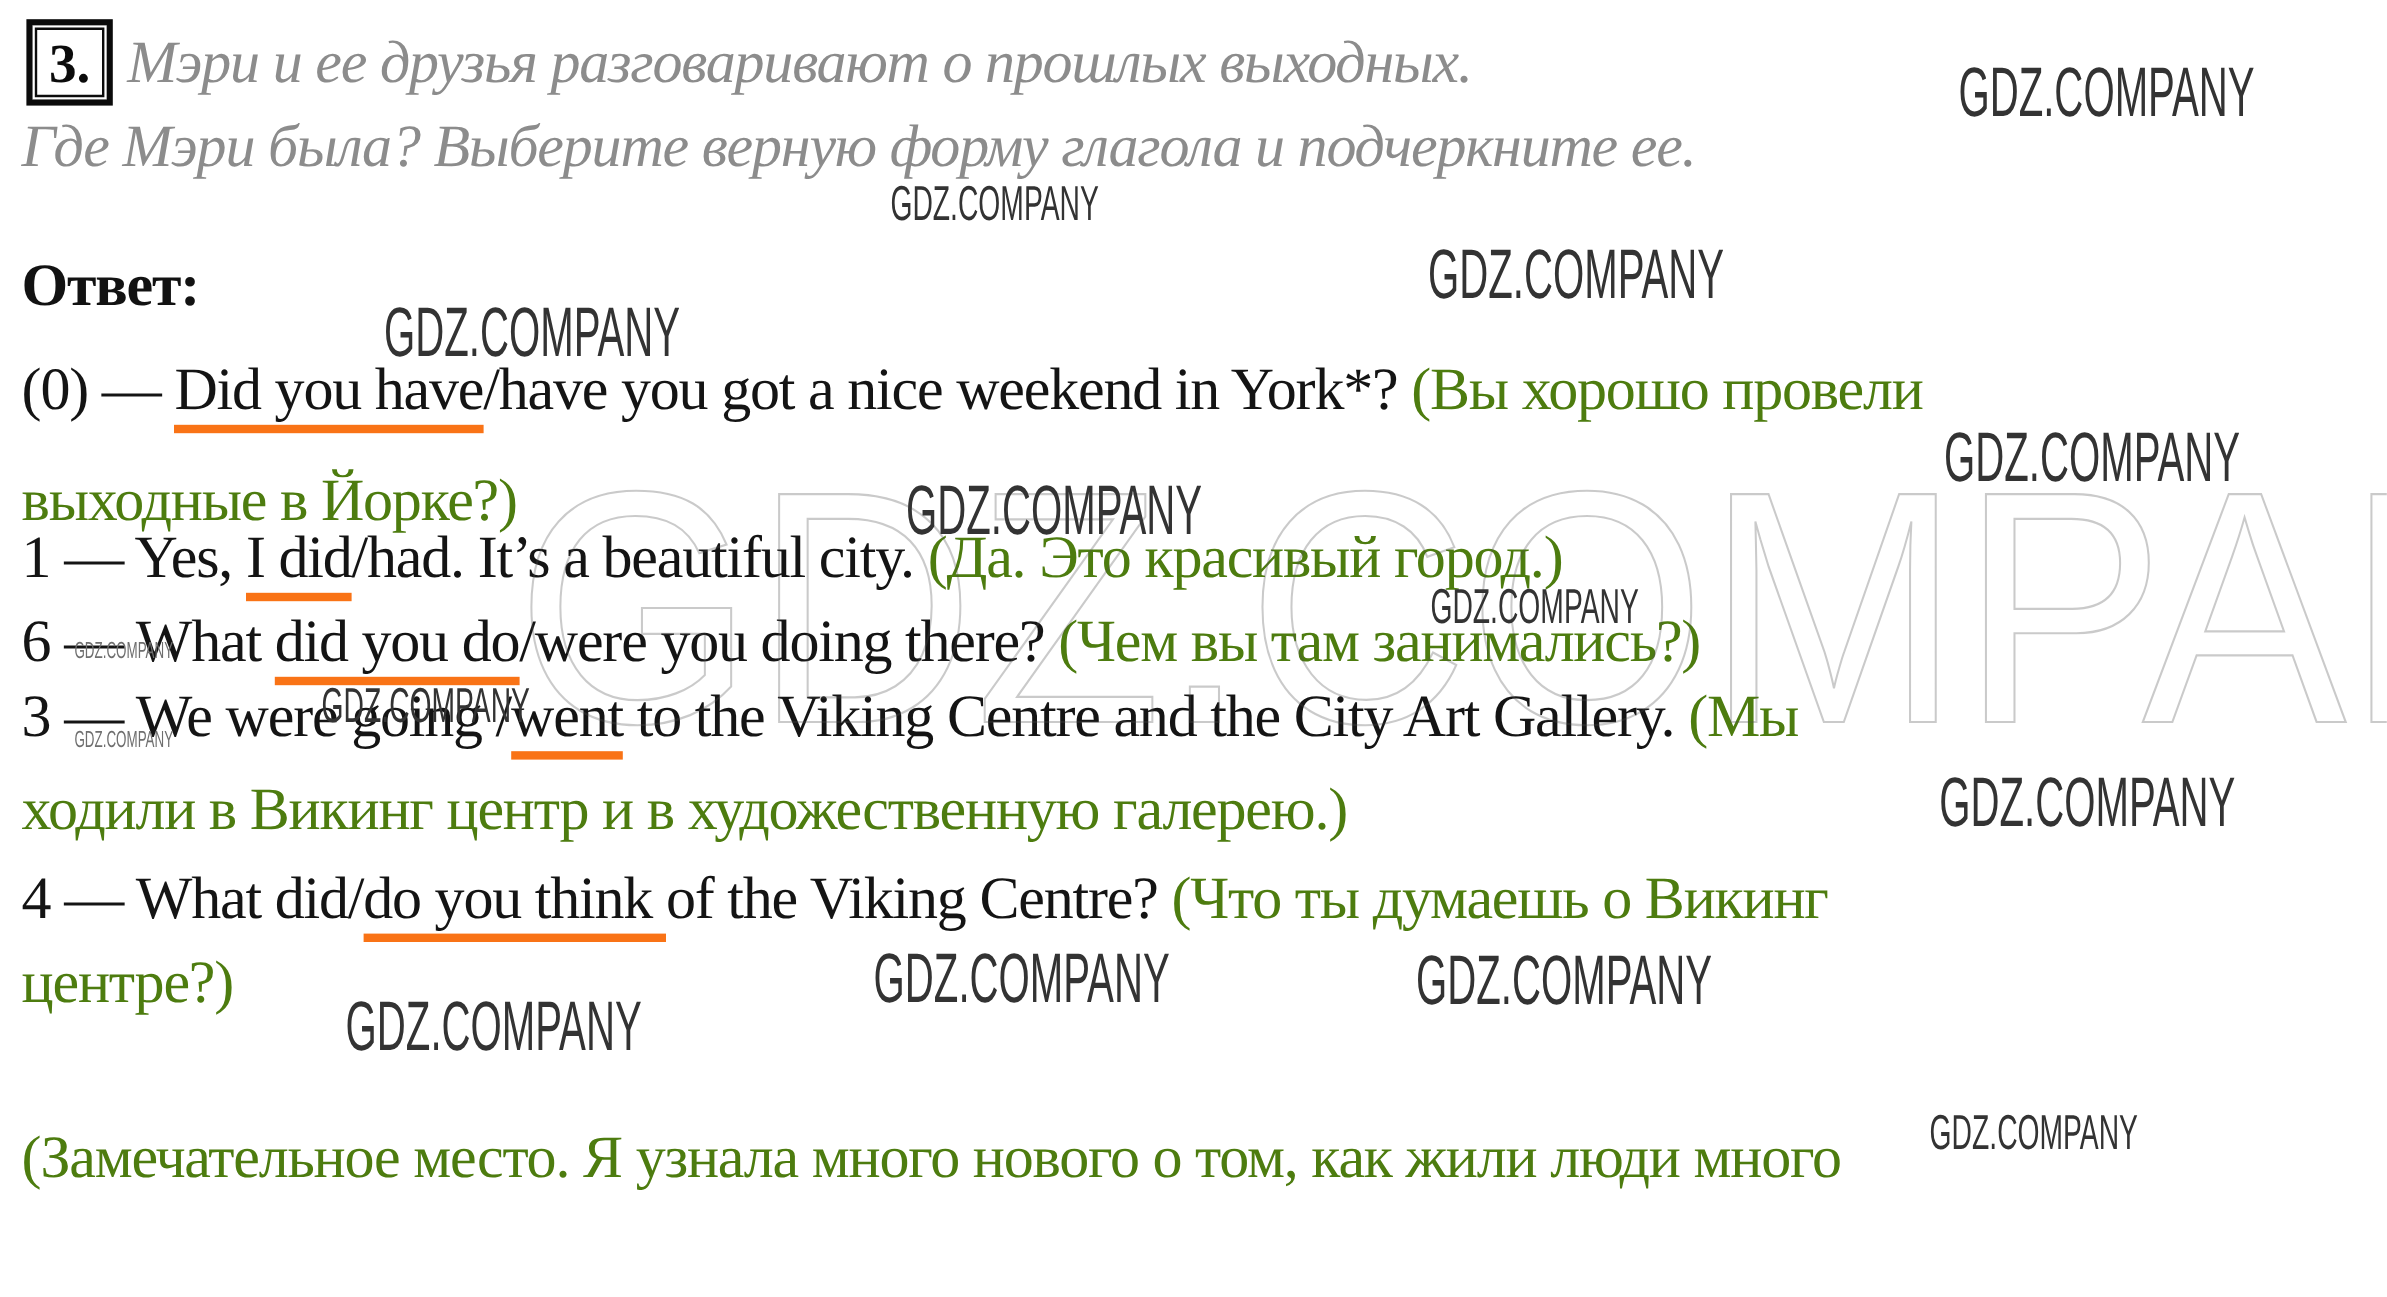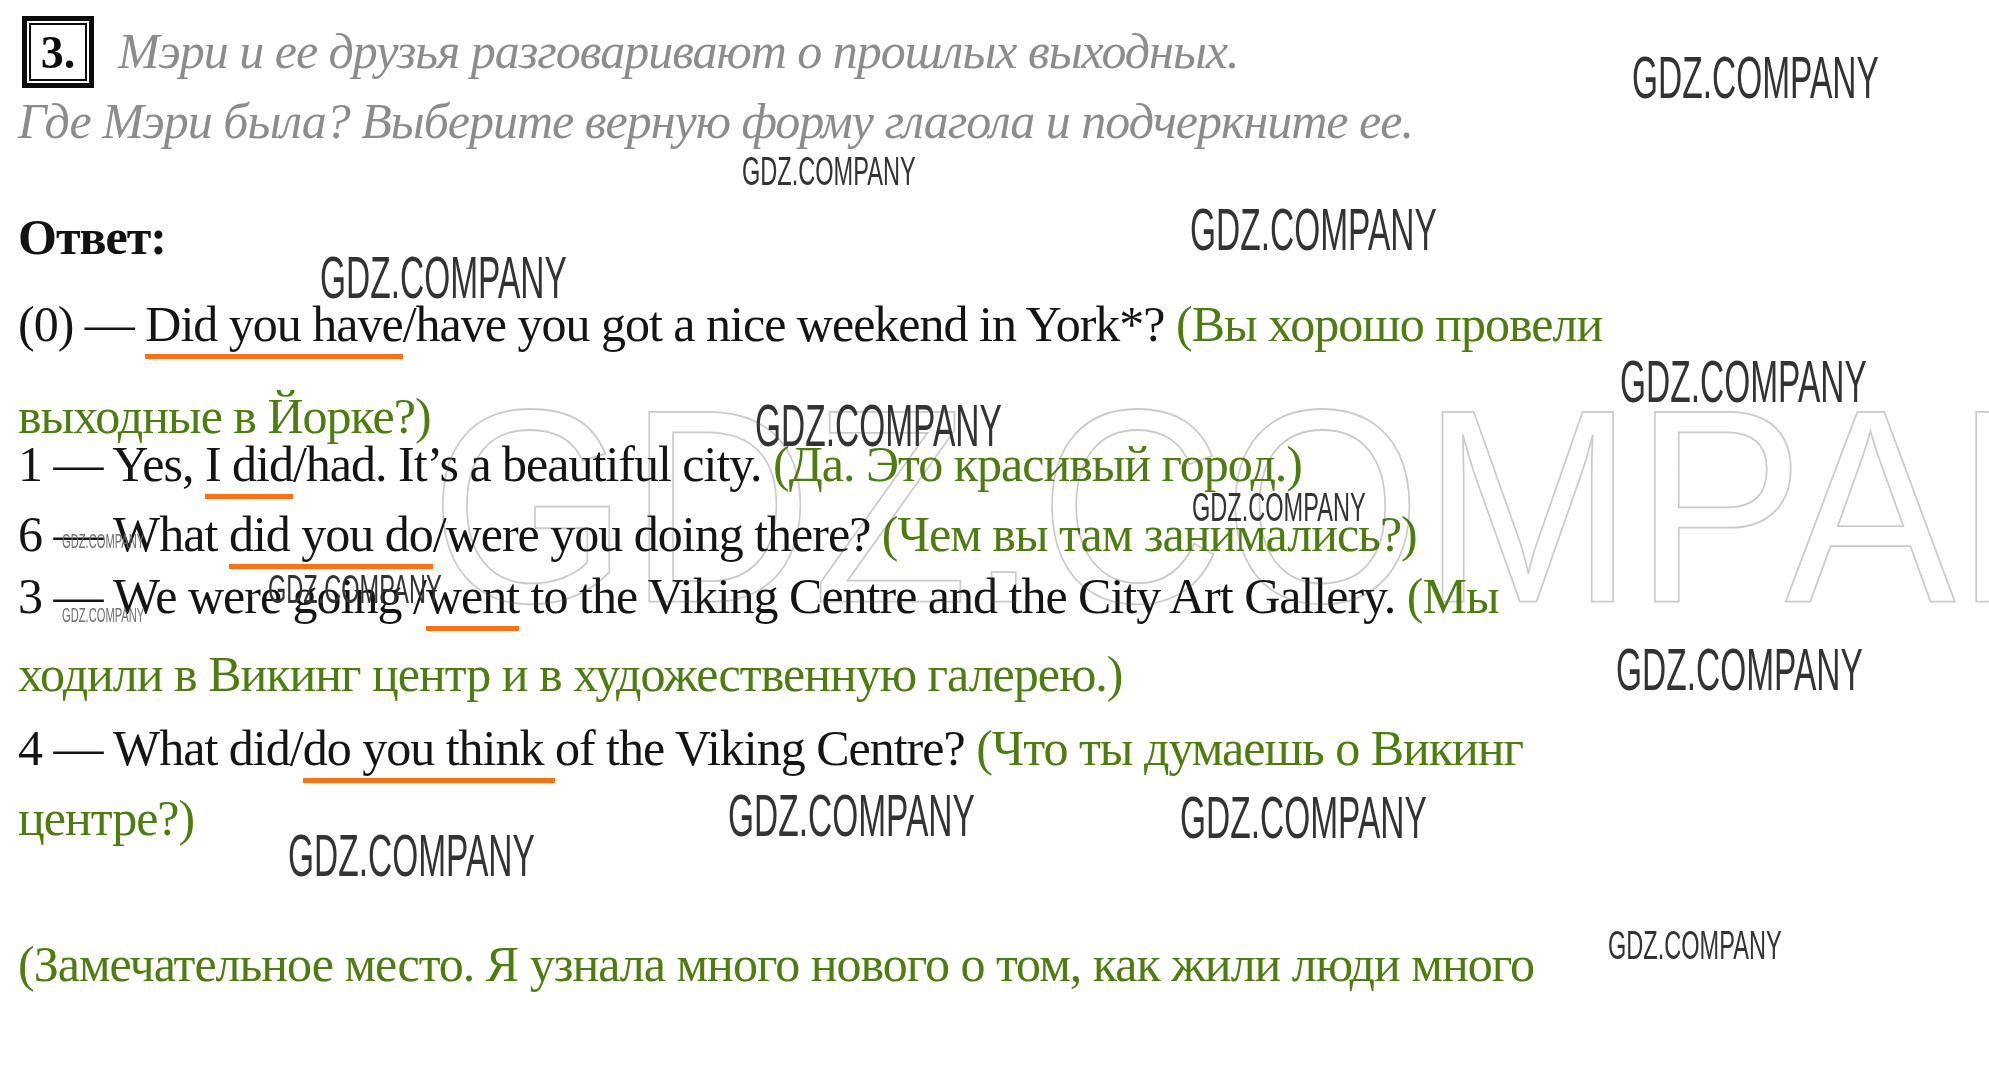--- a/index.html
+++ b/index.html
@@ -13,37 +13,37 @@
     position:absolute;left:22px;top:16px;width:62px;height:62px;
     border:5px solid #0b0b0b;box-shadow:inset 0 0 0 2px #ffffff, inset 0 0 0 4px #0b0b0b;
     display:flex;align-items:center;justify-content:center;
     font-weight:bold;font-size:46px;color:#0b0b0b;background:#fff;
   }
   
   .instr{
     position:absolute;white-space:nowrap;
     font-style:italic;font-size:50px;color:#8c8c8c;letter-spacing:-1px;
   }
-  .instr.l1{left:118px;top:22px;}
+  .instr.l1{left:106px;top:22px;}
   .instr.l2{left:18px;top:92px;}
   
   .answer-label{
     position:absolute;left:18px;top:208px;
     font-weight:bold;font-size:50px;color:#121212;letter-spacing:-1px;
   }
   
   .ans-wrap{position:absolute;left:0;top:0;width:1989px;height:1081px;z-index:2;}
   .ans-line{
     position:absolute;left:18px;white-space:nowrap;
     font-size:50px;line-height:1.15;letter-spacing:-1px;color:#141414;
   }
   .seg-black{color:#141414;}
   .seg-gray{color:#4d7c0f;}
   .seg-underline{
-    color:#141414;border-bottom:5px solid #f97316;padding-bottom:2px;white-space:pre;
+    color:#141414;border-bottom:7px solid #f97316;padding-bottom:2px;white-space:pre;
   }
   
   .wm{
     position:absolute;font-family:"Liberation Sans", sans-serif;
     color:#333333;line-height:1;white-space:nowrap;
     transform:scale(0.62,1.08);transform-origin:left top;z-index:4;
   }
   .wm.std{font-size:54px;}
   .wm.sm{font-size:38px;}
   .wm.tiny{font-size:18px;color:#6f6f6f;}

